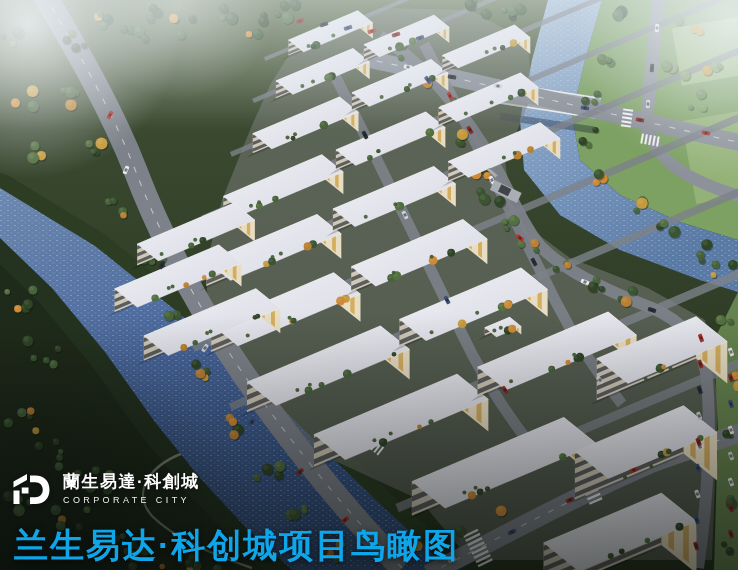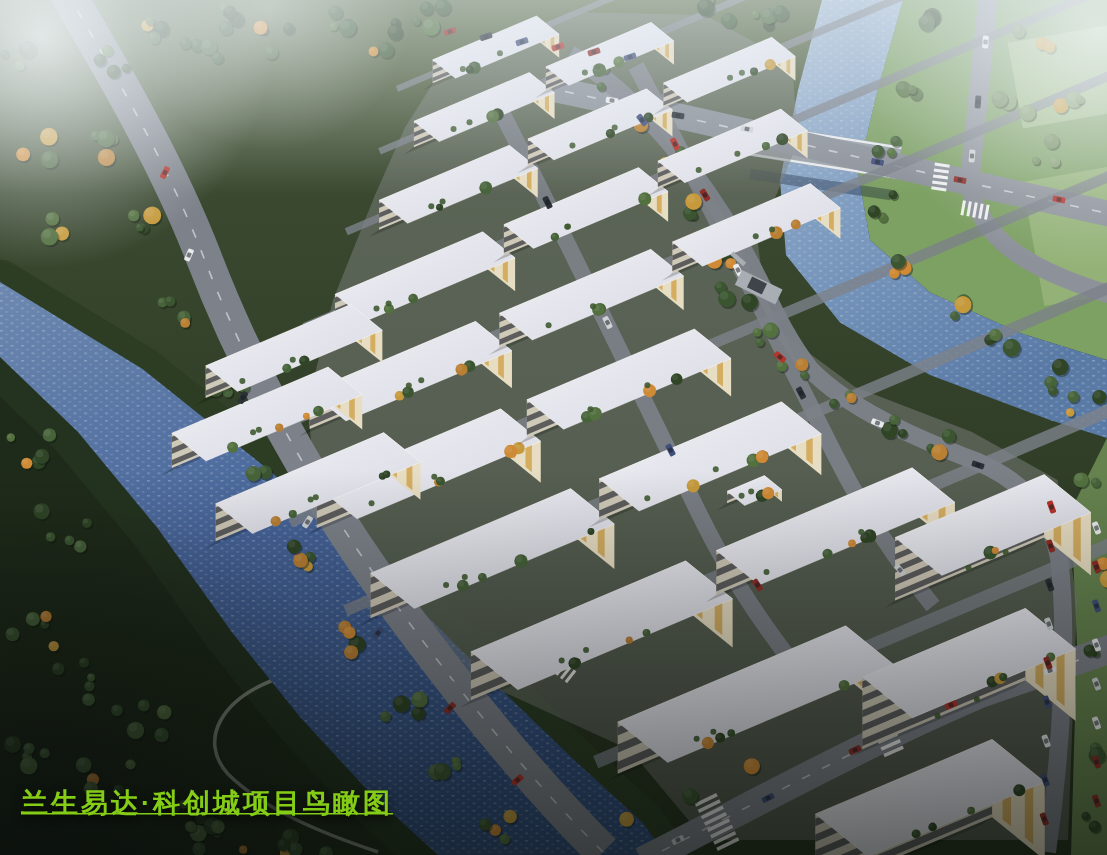--- a/index.html
+++ b/index.html
@@ -9,24 +9,23 @@
   }
   .stage svg.scene{position:absolute;left:0;top:0;width:738px;height:570px;display:block;}
   .logo{
     position:absolute;left:12px;top:471px;display:flex;align-items:center;gap:9px;
     color:#fff;z-index:5;text-shadow:0 1px 4px rgba(0,0,0,.55);
   }
   .logo .mark{width:42px;height:36px;display:block;filter:drop-shadow(0 1px 2px rgba(0,0,0,.45));}
   .logo-zh{font-size:17px;font-weight:700;letter-spacing:1.5px;line-height:1.1;white-space:nowrap;}
   .logo-en{font-size:9px;font-weight:400;letter-spacing:3.4px;margin-top:3px;color:#eef1f3;white-space:nowrap;}
   .title{
-    position:absolute;left:14px;top:523px;z-index:5;color:#84cc16;
-    font-size:18px;font-weight:700;letter-spacing:2px;white-space:nowrap;
+    position:absolute;left:14px;top:523px;z-index:5;color:#0ea5e9;
+    font-size:34px;font-weight:700;letter-spacing:2px;white-space:nowrap;
     text-shadow:0 2px 6px rgba(0,0,0,.65);
-    text-decoration:underline;
   }
 </style>
 </head>
 <body>
 
 <div class="stage">
 
   <svg class="scene" id="scene" viewBox="0 0 738 570" preserveAspectRatio="none">
       <defs>
         <linearGradient id="gLand" x1="0" y1="0" x2="0" y2="1">
@@ -1567,15 +1566,27 @@
         <line x1="-15" y1="-9" x2="-26" y2="-12" stroke="#a8aeb4" stroke-width="3"></line>
       </g>
       <rect x="0" y="0" width="738" height="130" fill="url(#gTopHaze)"></rect>
       <circle cx="28" cy="24" r="155" fill="url(#gHaze)" opacity="0.95"></circle>
       <circle cx="732" cy="20" r="160" fill="url(#gHaze)" opacity="0.8"></circle>
       <circle cx="180" cy="6" r="95" fill="url(#gHaze)" opacity="0.5"></circle>
       <rect x="0" y="0" width="738" height="570" fill="url(#gVig)"></rect>
       <circle cx="30" cy="566" r="235" fill="url(#gDark)"></circle>
     </svg>
 
+  <div class="logo">
+    <svg class="mark" viewBox="0 0 56 48" aria-hidden="true">
+      <polygon points="2,14 20,4 20,12 2,22" fill="#ffffff"></polygon>
+      <rect x="2" y="26" width="8" height="18" fill="#ffffff"></rect>
+      <rect x="13" y="22" width="9" height="8" fill="#ffffff"></rect>
+      <path d="M24,6 h7 c12,0 19,8 19,19 c0,11.5 -7,19 -19,19 h-7 v-9 h7 c6,0 10,-4 10,-10 c0,-6 -4,-10 -10,-10 h-7 z" fill="#ffffff"></path>
+    </svg>
+    <div>
+      <div class="logo-zh">蘭生易達·科創城</div>
+      <div class="logo-en">CORPORATE CITY</div>
+    </div>
+  </div>
 
   <div class="title">兰生易达·科创城项目鸟瞰图</div>
 </div>
 
 </body></html>

